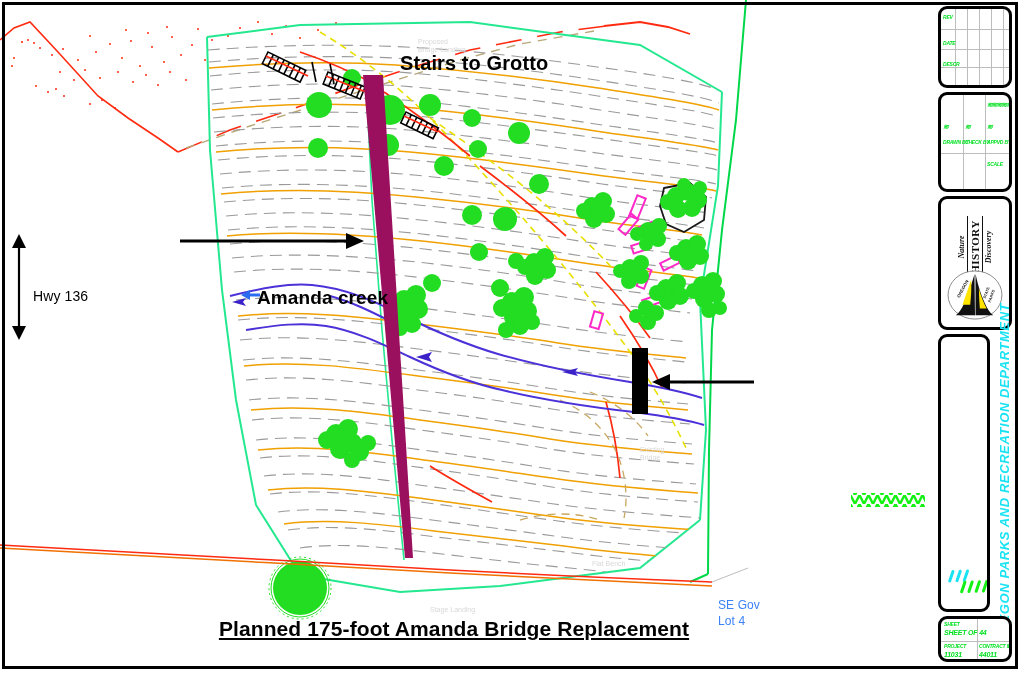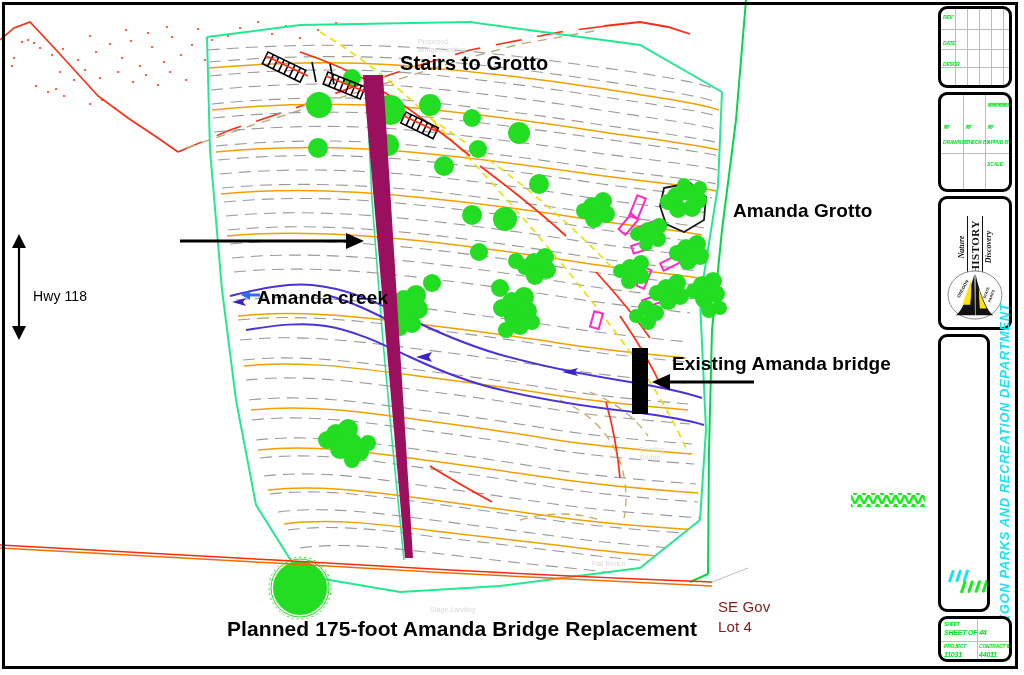--- a/index.html
+++ b/index.html
@@ -20,22 +20,22 @@
   .anno{position:absolute;color:#000;font-weight:bold;letter-spacing:.1px;
         white-space:nowrap;line-height:1.12;}
   .anno.ctr{text-align:center;}
 
   #lbl-stairs{left:400px;top:52px;font-size:20px;}
   #lbl-newbridge{left:172px;top:212px;font-size:19px;}
   #lbl-grotto{left:733px;top:200px;font-size:19px;text-align:center;}
   #lbl-existing{left:672px;top:353px;font-size:19px;}
   #lbl-creek{left:257px;top:287px;font-size:19px;}
   #lbl-hwy{left:33px;top:289px;font-size:14px;font-weight:normal;}
-  #lbl-title{left:12px;top:617px;width:900px;font-size:21px;text-align:center;}
-  #lbl-selot{left:718px;top:597px;font-size:15px;font-weight:normal;color:#7f1d1d;
+  #lbl-title{left:4px;top:617px;width:900px;font-size:21px;text-align:center;text-decoration:underline;}
+  #lbl-selot{left:718px;top:597px;font-size:12px;font-weight:normal;color:#3b82f6;
              line-height:1.35;}
 
   
   #titleblock{position:absolute;left:932px;top:4px;width:88px;height:667px;}
   .tb-box{position:absolute;background:#fff;border:3px solid #000;border-radius:9px;
           box-sizing:border-box;overflow:hidden;}
 
   #tb1{left:6px;top:2px;width:74px;height:82px;}
   #tb2{left:6px;top:88px;width:74px;height:100px;}
   #tb3{left:6px;top:192px;width:74px;height:134px;}
@@ -454,28 +454,26 @@
 
     <svg style="position:absolute;left:240px;top:288px;" width="22" height="14">
       <line x1="20" y1="7" x2="8" y2="7" stroke="#2A6CF0" stroke-width="3"></line>
       <path d="M1,7 L10,2 L10,12 Z" fill="#2A6CF0"></path>
     </svg>
 
     <div class="anno" id="lbl-stairs">Stairs to Grotto</div>
 
 
     <div class="anno ctr" id="lbl-grotto">
-      <div>Amanda Grotto</div>
-    </div>
-
-    <div class="anno" id="lbl-existing">Existing Amanda bridge</div>
+    </div>
+
 
     <div class="anno" id="lbl-creek">Amanda creek</div>
 
-    <div class="anno" id="lbl-hwy">Hwy 118</div>
+    <div class="anno" id="lbl-hwy">Hwy 136</div>
 
     <div id="lbl-selot" class="anno">
       <div>SE Gov</div>
       <div>Lot 4</div>
     </div>
 
     <div class="anno" id="lbl-title">Planned 175-foot Amanda Bridge Replacement</div>
   </div>
 
   <div id="titleblock">

